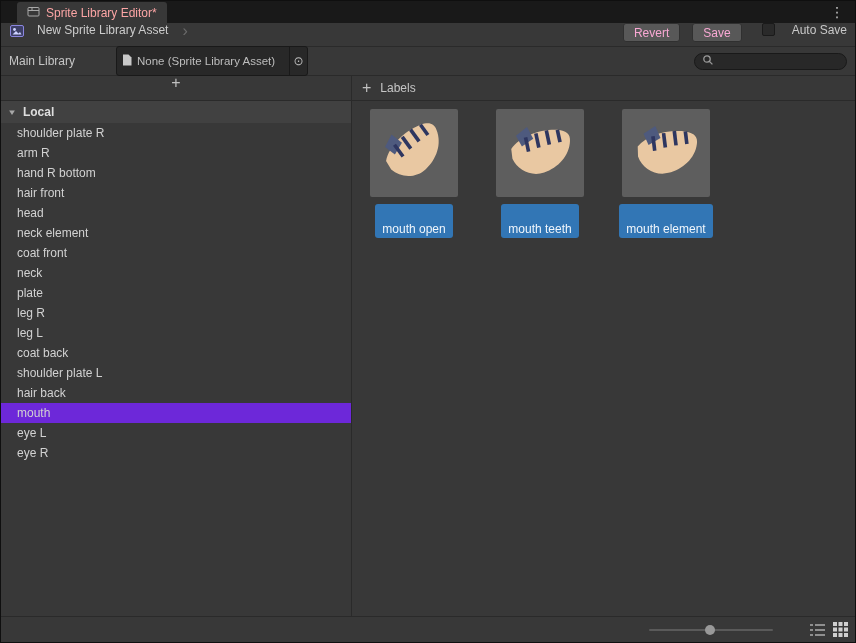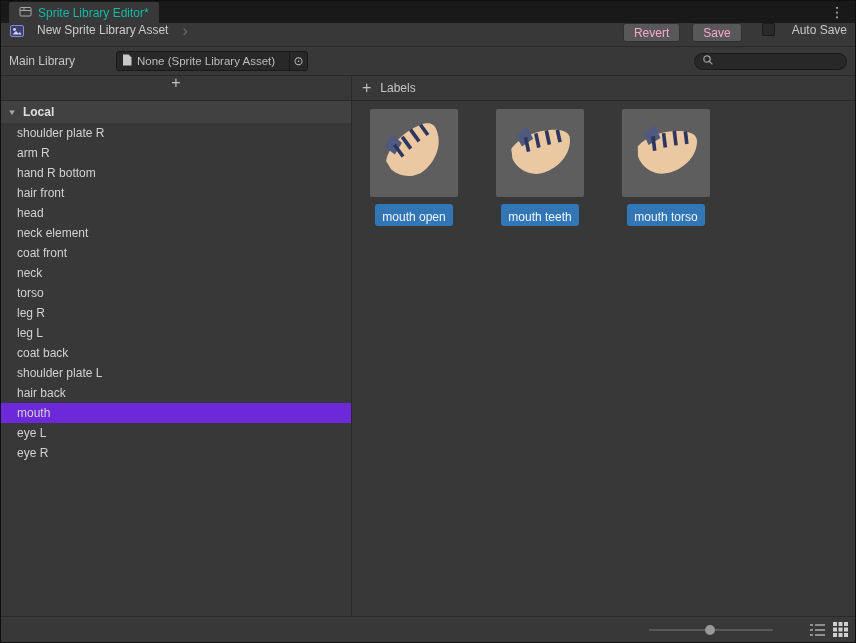--- a/index.html
+++ b/index.html
@@ -3,39 +3,39 @@
 <meta charset="utf-8">
 <style>
   * { box-sizing: border-box; margin: 0; padding: 0; }
   html,body { background:#191919; }
   body { font-family: "Liberation Sans", sans-serif; font-size: 12px; color:#c8c8c8; }
   .window { width:856px; height:643px; background:#383838; border:1px solid #0f0f0f;
             display:flex; flex-direction:column; overflow:hidden; position:relative; }
 
   
   .tabbar { height:22px; background:#191919; display:flex; align-items:flex-end; position:relative; flex:0 0 auto; }
-  .tab { margin-left:8px; height:21px; background:#383838; border-radius:3px 3px 0 0;
-         display:flex; align-items:center; gap:6px; padding:0 10px; color:#14b8a6; }
+  .tab { margin-left:16px; height:21px; background:#383838; border-radius:3px 3px 0 0;
+         display:flex; align-items:center; gap:6px; padding:0 10px; color:#fca5a5; }
   .kebab { position:absolute; right:10px; top:3px; font-size:14px; color:#c4c4c4; cursor:default; letter-spacing:1px; }
 
   
   .toolbar { height:24px; background:#383838; display:flex; align-items:flex-start; padding:0 8px; gap:12px;
              border-bottom:1px solid #2a2a2a; flex:0 0 auto; }
   .crumb { color:#cccccc; }
   .crumb-chevron { font-size:16px; color:#6a6a6a; line-height:1; margin-left:2px; }
   .spacer { flex:1; }
   .btn { background:#585858; border:1px solid #303030; border-radius:3px; color:#f9a8d4;
          height:19px; padding:0 10px; display:flex; align-items:center; font-size:12px; cursor:default; }
   .checkbox { width:13px; height:13px; background:#2a2a2a; border:1px solid #1a1a1a; border-radius:2px; margin-left:8px; }
   .autosave { margin-left:5px; color:#c8c8c8; }
 
   
   .libraryrow { height:29px; display:flex; align-items:center; padding:0 8px; border-bottom:1px solid #2a2a2a; flex:0 0 auto; }
   .lib-label { width:107px; color:#c6c6c6; }
-  .objfield { width:192px; height:20px; background:#282828; border:1px solid #191919; border-radius:3px;
+  .objfield { width:192px; height:30px; background:#282828; border:1px solid #191919; border-radius:3px;
               display:flex; align-items:center; overflow:hidden; }
   .obj-main { flex:1; display:flex; align-items:center; gap:5px; padding:0 5px; overflow:hidden; }
   .obj-text { color:#bdbdbd; white-space:nowrap; font-size:11.5px; }
   .obj-picker { width:18px; height:100%; display:flex; align-items:center; justify-content:center;
                 border-left:1px solid #191919; color:#b8b8b8; font-size:12px; }
   .search { margin-left:auto; width:153px; height:17px; background:#282828; border:1px solid #191919;
             border-radius:9px; display:flex; align-items:center; padding:0 7px; gap:4px; }
   .search input { flex:1; min-width:0; background:transparent; border:none; outline:none;
                   color:#d0d0d0; font-size:11px; font-family:"Liberation Sans", sans-serif; }
 
@@ -55,21 +55,21 @@
            font-weight:bold; color:#dedede; }
   .foldout { font-size:8px; color:#a8a8a8; transform:scaleX(1.2); }
   .rows .row { height:20px; line-height:20px; padding:0 16px; color:#d2d2d2; white-space:nowrap; cursor:default; }
   .row.selected { background:#6d28d9; }
 
   
   .cards { display:flex; gap:38px; padding:8px 0 0 18px; }
   .card { width:88px; display:flex; flex-direction:column; align-items:center; }
   .thumb { width:88px; height:88px; background:#5e5e5e; border-radius:2px;
            display:flex; align-items:center; justify-content:center; overflow:hidden; }
-  .pill { margin-top:7px; background:#3276b5; color:#f0f6fc; border-radius:3px; padding:6px 7px 2px;
+  .pill { margin-top:7px; background:#3276b5; color:#f0f6fc; border-radius:3px; padding:18px 7px 2px;
           white-space:nowrap; font-size:12px; }
   .jaw-rot { transform-origin:44px 44px; }
   .card:nth-child(1) .jaw-rot { transform:rotate(-36deg); }
   .card:nth-child(2) .jaw-rot { transform:rotate(-12deg); }
   .card:nth-child(3) .jaw-rot { transform:rotate(-7deg); }
 
   
   .footer { height:26px; border-top:1px solid #2a2a2a; display:flex; align-items:center;
             justify-content:flex-end; padding:0 6px; flex:0 0 auto; }
   .slider { width:124px; height:2px; background:#5a5a5a; border-radius:1px; position:relative; margin-right:30px; }
@@ -156,21 +156,21 @@
       </div>
       <div class="rows">
         <div class="row">shoulder plate R</div>
         <div class="row">arm R</div>
         <div class="row">hand R bottom</div>
         <div class="row">hair front</div>
         <div class="row">head</div>
         <div class="row">neck element</div>
         <div class="row">coat front</div>
         <div class="row">neck</div>
-        <div class="row">torso</div>
+        <div class="row">plate</div>
         <div class="row">leg R</div>
         <div class="row">leg L</div>
         <div class="row">coat back</div>
         <div class="row">shoulder plate L</div>
         <div class="row">hair back</div>
         <div class="row selected">mouth</div>
         <div class="row">eye L</div>
         <div class="row">eye R</div>
       </div>
     </div>
@@ -222,21 +222,21 @@
                 <path d="M22 20 L36 13 L40 27 L26 33 Z" fill="#4e5a7e"></path>
                 <g fill="#2e3660">
                   <rect x="30" y="24" width="4" height="16"></rect>
                   <rect x="42" y="22" width="4" height="16"></rect>
                   <rect x="54" y="21" width="4" height="16"></rect>
                   <rect x="66" y="23" width="4" height="14"></rect>
                 </g>
               </g>
             </svg>
           </div>
-          <div class="pill">mouth torso</div>
+          <div class="pill">mouth element</div>
         </div>
 
       </div>
     </div>
   </div>
 
   <div class="footer">
     <div class="slider">
       <div class="knob"></div>
     </div>

